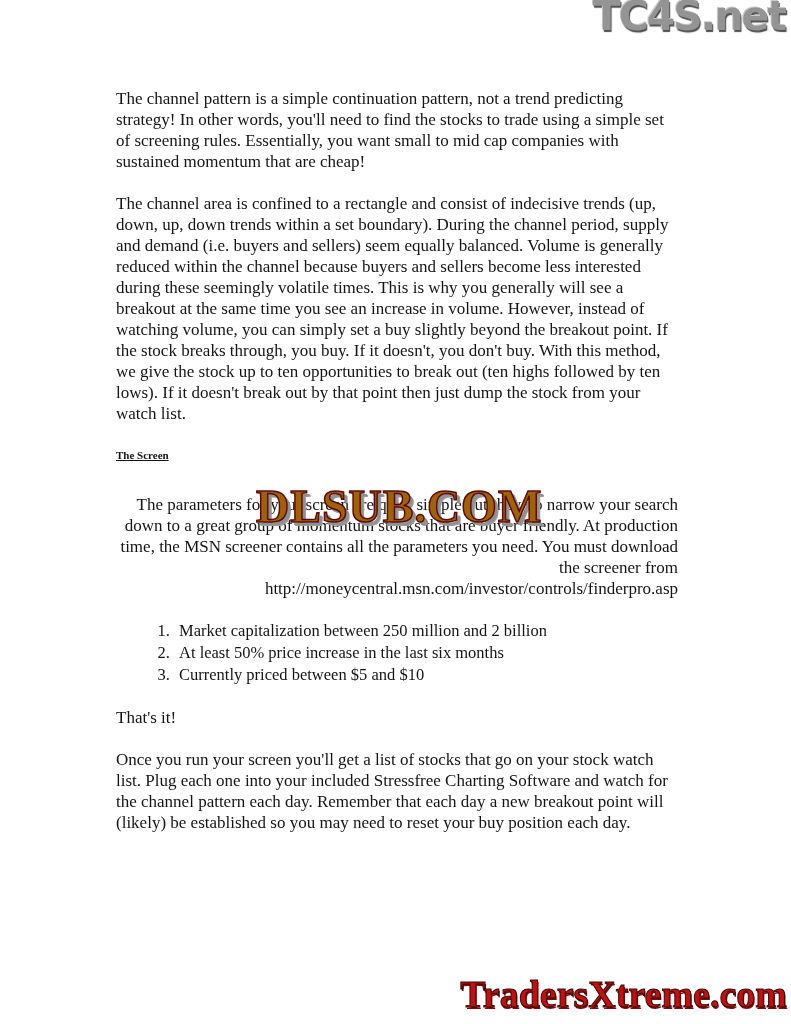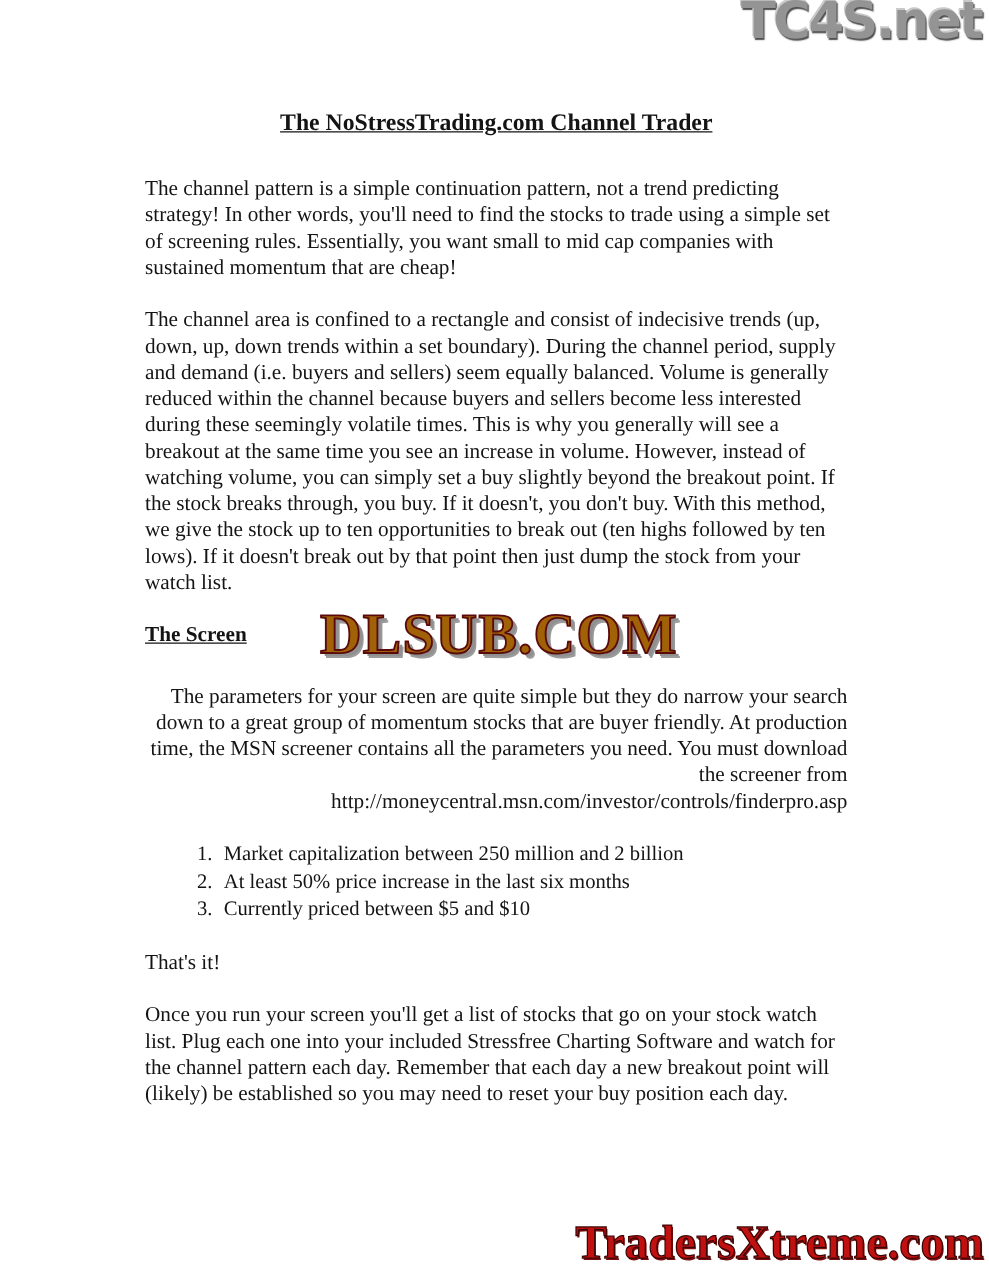--- a/index.html
+++ b/index.html
@@ -76,21 +76,21 @@
     font-size: 17px;
     line-height: 21px;
     margin: 0 0 21px 0;
   }
   .pre-line {
     white-space: pre-line;
     text-align: right;
   }
   .screen-heading {
     font-weight: bold;
-    font-size: 17px;
+    font-size: 11px;
     line-height: 21px;
     margin: 20px 0 28px 0;
   }
   .screen-heading span {
     text-decoration: underline;
   }
   .content ol {
     margin: 0 0 22px 0;
     padding-left: 46px;
     font-size: 16.5px;
@@ -103,21 +103,20 @@
 </style>
 </head>
 <body>
 
 <div class="page">
 
   <div class="wm-top">TC4S.net</div>
 
   <div class="content">
 
-    <h1 class="doc-title"><span>The NoStressTrading.com Channel Trader</span></h1>
 
     <p>The channel pattern is a simple continuation pattern, not a trend predicting strategy!  In other words, you'll need to find the stocks to trade using a simple set of screening rules.  Essentially, you want small to mid cap companies with sustained momentum that are cheap!</p>
 
     <p>The channel area is confined to a rectangle and consist of indecisive trends (up, down, up, down trends within a set boundary). During the channel period, supply and demand (i.e. buyers and sellers) seem equally balanced. Volume is generally reduced within the channel because buyers and sellers become less interested during these seemingly volatile times.  This is why you generally will see a breakout at the same time you see an increase in volume.  However, instead of watching volume, you can simply set a buy slightly beyond the breakout point.  If the stock breaks through, you buy.  If it doesn't, you don't buy.  With this method, we give the stock up to ten opportunities to break out (ten highs followed by ten lows).  If it doesn't break out by that point then just dump the stock from your watch list.</p>
 
     <h2 class="screen-heading"><span>The Screen</span></h2>
 
     <p class="pre-line">The parameters for your screen are quite simple but they do narrow your search down to a great group of momentum stocks that are buyer friendly.  At production time, the MSN screener contains all the parameters you need.  You must download the screener from
 http://moneycentral.msn.com/investor/controls/finderpro.asp</p>
 

